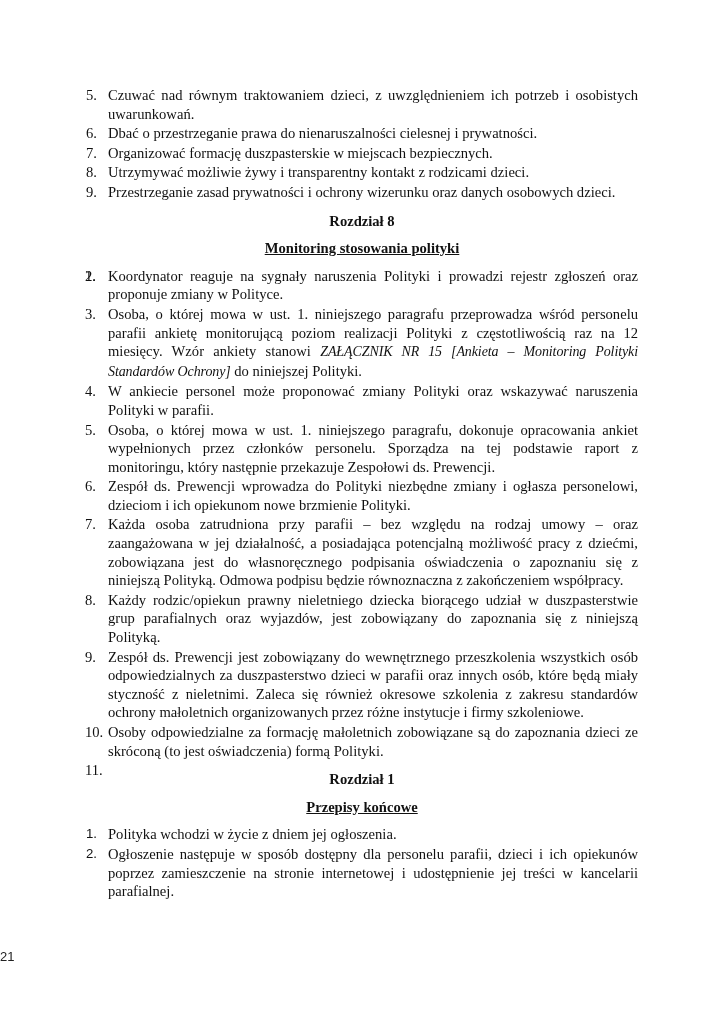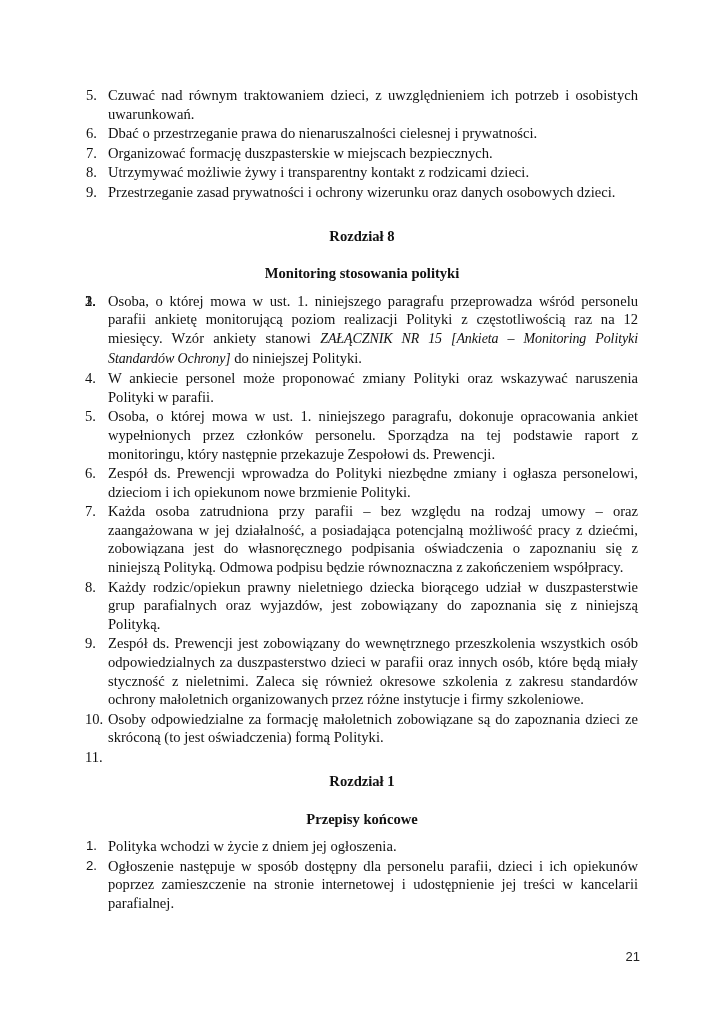--- a/index.html
+++ b/index.html
@@ -19,25 +19,25 @@
   ol.plist li .num {
     position: absolute; left: 0; top: 0; width: 22px;
   }
   ol.plist.wide li .num { left: -1px; }
   ol.plist.sansnum li .num {
     font-family: "Liberation Sans", "DejaVu Sans", sans-serif; font-size: 13.2px;
   }
   .chapter {
     text-align: center; font-weight: bold; margin: 0;
   }
-  .ch-title { margin-top: 25px; }
-  .ch-sub { margin-top: 19px; margin-bottom: 9px; }
+  .ch-title { margin-top: 10px; }
+  .ch-sub { margin-top: 9px; text-decoration: underline; margin-bottom: 9px; }
   .ital { font-style: italic; font-size: 14px; letter-spacing: -0.1px; }
   .pagenum {
-    position: absolute; top: 948px; left: 0; width: 640px; text-align: right;
+    position: absolute; top: 948px; left: 0; width: 640px; text-align: left;
     font-family: "Liberation Sans", "DejaVu Sans", sans-serif; font-size: 13px; color: #222;
   }
 </style>
 </head>
 <body>
 
 <div class="page">
   <div class="content">
 
     <ol class="plist">
@@ -46,21 +46,21 @@
       <li><span class="num">7.</span><span>Organizować formację duszpasterskie w miejscach bezpiecznych.</span></li>
       <li><span class="num">8.</span><span>Utrzymywać możliwie żywy i transparentny kontakt z rodzicami dzieci.</span></li>
       <li><span class="num">9.</span><span>Przestrzeganie zasad prywatności i ochrony wizerunku oraz danych osobowych dzieci.</span></li>
     </ol>
 
     <p class="chapter ch-title">Rozdział 8</p>
     <p class="chapter ch-sub">Monitoring stosowania polityki</p>
 
     <ol class="plist wide">
       <li><span class="num">1.</span></li>
-      <li><span class="num">2.</span></li>
+      <li><span class="num">2.</span><span>Koordynator reaguje na sygnały naruszenia Polityki i prowadzi rejestr zgłoszeń oraz proponuje zmiany w Polityce.</span></li>
       <li><span class="num">3.</span><span>Osoba, o której mowa w ust. 1. niniejszego paragrafu przeprowadza wśród personelu parafii ankietę monitorującą poziom realizacji Polityki z częstotliwością raz na 12 miesięcy. Wzór ankiety stanowi </span><span class="ital">ZAŁĄCZNIK NR 15 [Ankieta – Monitoring Polityki Standardów Ochrony]</span><span> do niniejszej Polityki.</span></li>
       <li><span class="num">4.</span><span>W ankiecie personel może proponować zmiany Polityki oraz wskazywać naruszenia Polityki w parafii.</span></li>
       <li><span class="num">5.</span><span>Osoba, o której mowa w ust. 1. niniejszego paragrafu, dokonuje opracowania ankiet wypełnionych przez członków personelu. Sporządza na tej podstawie raport z monitoringu, który następnie przekazuje Zespołowi ds. Prewencji.</span></li>
       <li><span class="num">6.</span><span>Zespół ds. Prewencji wprowadza do Polityki niezbędne zmiany i ogłasza personelowi, dzieciom i ich opiekunom nowe brzmienie Polityki.</span></li>
       <li><span class="num">7.</span><span>Każda osoba zatrudniona przy parafii – bez względu na rodzaj umowy – oraz zaangażowana w jej działalność, a posiadająca potencjalną możliwość pracy z dziećmi, zobowiązana jest do własnoręcznego podpisania oświadczenia o zapoznaniu się z niniejszą Polityką. Odmowa podpisu będzie równoznaczna z zakończeniem współpracy.</span></li>
       <li><span class="num">8.</span><span>Każdy rodzic/opiekun prawny nieletniego dziecka biorącego udział w duszpasterstwie grup parafialnych oraz wyjazdów, jest zobowiązany do zapoznania się z niniejszą Polityką.</span></li>
       <li><span class="num">9.</span><span>Zespół ds. Prewencji jest zobowiązany do wewnętrznego przeszkolenia wszystkich osób odpowiedzialnych za duszpasterstwo dzieci w parafii oraz innych osób, które będą miały styczność z nieletnimi. Zaleca się również okresowe szkolenia z zakresu standardów ochrony małoletnich organizowanych przez różne instytucje i firmy szkoleniowe.</span></li>
       <li><span class="num">10.</span><span>Osoby odpowiedzialne za formację małoletnich zobowiązane są do zapoznania dzieci ze skróconą (to jest oświadczenia) formą Polityki.</span></li>
       <li><span class="num">11.</span></li>
     </ol>

